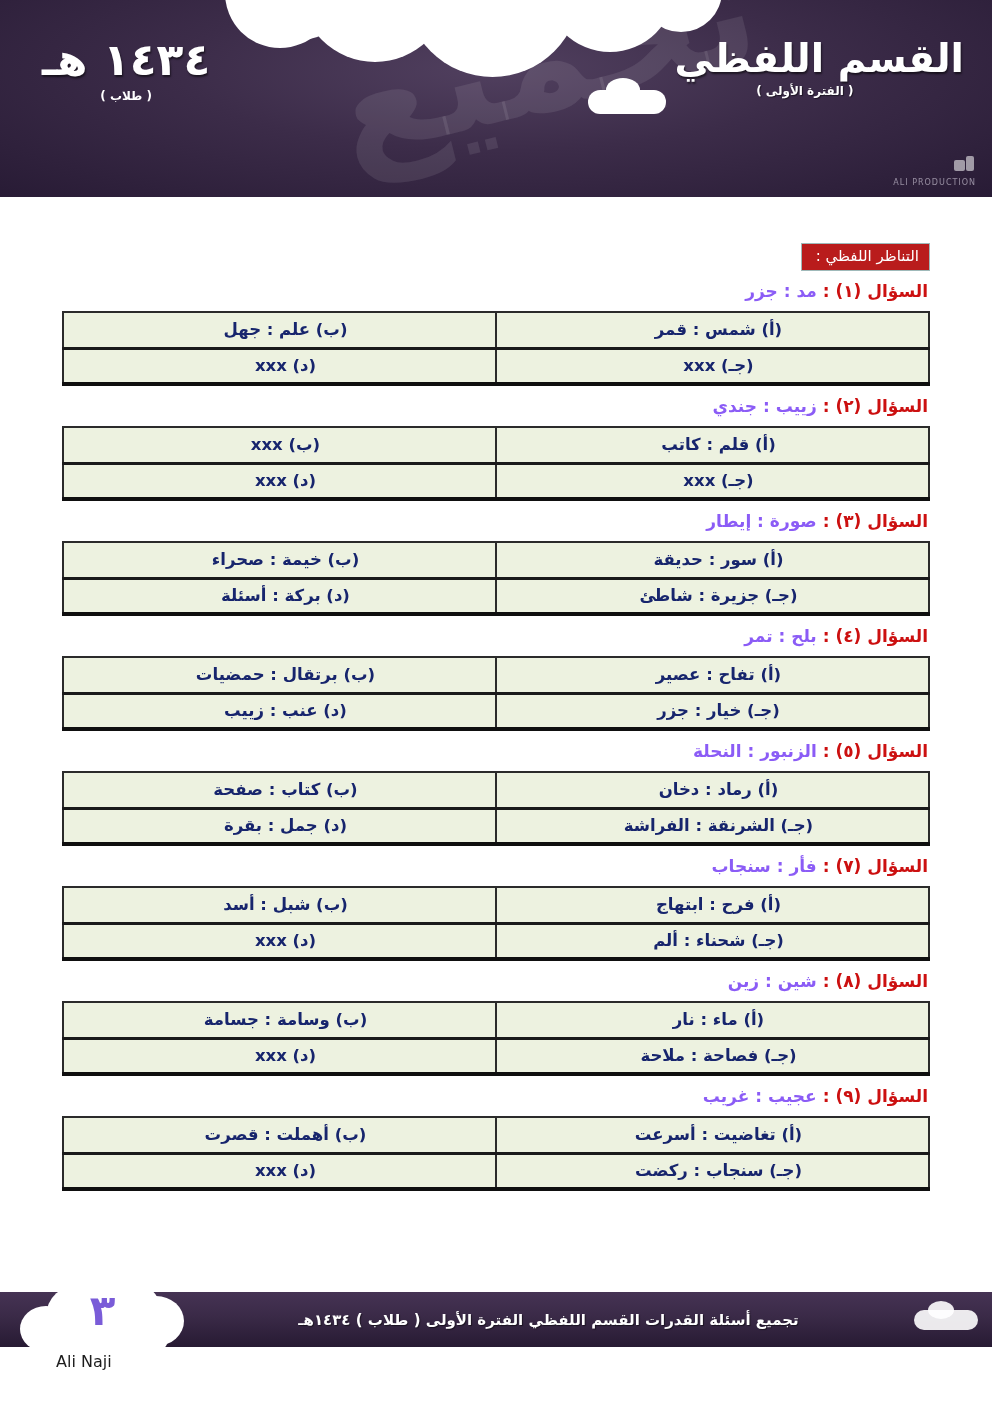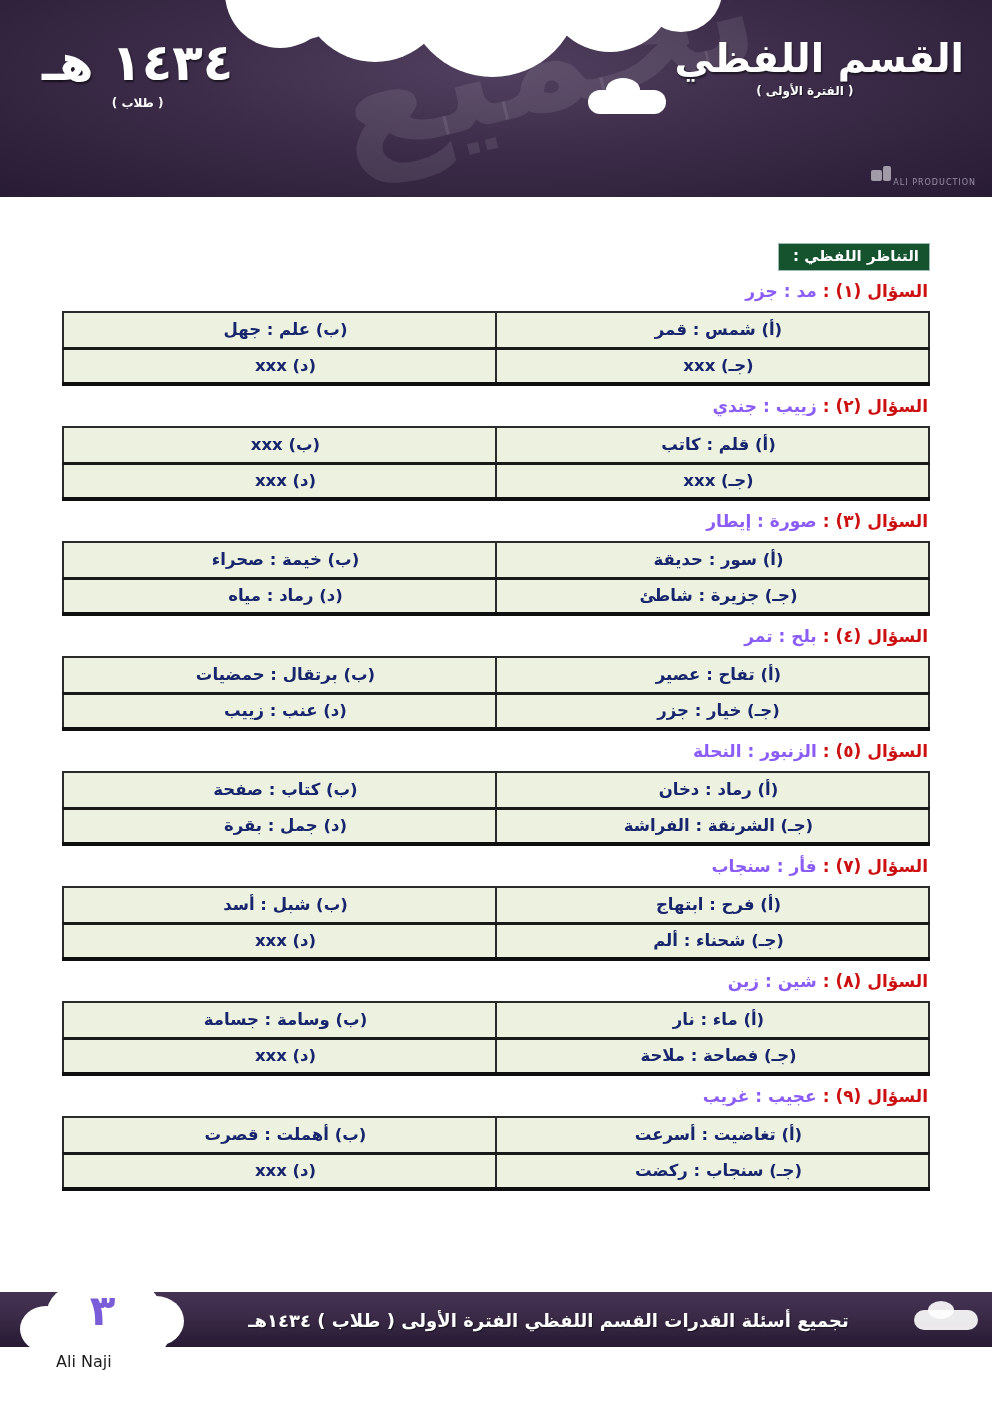--- a/index.html
+++ b/index.html
@@ -29,50 +29,50 @@
   }
   .watermark {
     position:absolute; left:330px; top:-30px; font-size:150px; font-weight:bold;
     color:rgba(255,255,255,0.09); transform:rotate(-14deg); pointer-events:none;
     direction:rtl;
   }
   .header-title-block { position:absolute; right:28px; top:36px; text-align:center; color:#ffffff; direction:rtl; }
   .header-title { font-size:39px; font-weight:bold; letter-spacing:1px; text-shadow:1px 2px 2px rgba(0,0,0,0.55);margin-left:29px; }
   .header-subtitle { font-size:12px; font-weight:bold; margin-top:3px; text-shadow:1px 1px 1px rgba(0,0,0,0.5); }
   .header-year-block { position:absolute; left:42px; top:34px; text-align:center; color:#ffffff; direction:rtl; }
-  .header-year { font-size:50px; font-weight:bold; text-shadow:1px 2px 2px rgba(0,0,0,0.55); }
+  .header-year { font-size:44px; font-weight:bold; text-shadow:1px 2px 2px rgba(0,0,0,0.55); }
   .header-audience { font-size:12px; font-weight:bold; margin-top:4px; }
-  .prod-logo { position:absolute; right:16px; bottom:10px; opacity:0.55; display:flex; flex-direction:row; align-items:flex-end; }
+  .prod-logo { position:absolute; right:16px; bottom:10px; opacity:0.55; display:flex; flex-direction:column; align-items:flex-end; }
   .prod-logo-text { color:#e8e2f0; font-size:8px; letter-spacing:1px; margin-top:1px; }
 
   
   .content { padding:0 62px; direction:rtl; }
   .badge-row { padding-top:46px; }
   .section-badge {
-    display:inline-block; background:#14532d; color:#ffffff; font-weight:bold;
+    display:inline-block; background:#b91c1c; color:#ffffff; font-weight:normal;
     font-size:15px; padding:3px 10px 5px 14px; border:1px solid #9fb9b9;
   }
   .q-title { margin:9px 2px 8px; font-size:17px; font-weight:bold; line-height:23px; }
   .q-label { color:#cc1010; }
   .q-pair  { color:#8b5cf6; }
   table.opt { width:100%; border-collapse:collapse; border:2px solid #2b2b2b; border-bottom:4px solid #0f0f0f; }
   table.opt td {
     width:50%; height:36px; background:#edf2e0; border:2px solid #2b2b2b;
     text-align:center; vertical-align:middle; font-weight:bold; font-size:16.5px; color:#17256d;padding-left:12px;
   }
   table.opt tr:first-child td { border-bottom:3px solid #1a1a1a; }
 
   
   .footer-bar {
     position:absolute; left:0; top:1292px; width:992px; height:55px;
     background: linear-gradient(#463354 0%, #3a2a47 45%, #271a33 100%);
   }
   .footer-text {
     position:absolute; right:95px; left:200px; top:50%; transform:translateY(-50%);
-    text-align:center; color:#ffffff; font-weight:bold; font-size:18px; direction:rtl;
+    text-align:center; color:#ffffff; font-weight:bold; font-size:15px; direction:rtl;
     text-shadow:1px 1px 1px rgba(0,0,0,0.5);
   }
   .footer-cloud { position:absolute; left:20px; top:-16px; width:165px; height:88px; }
   .fc { position:absolute; background:#ffffff; border-radius:50%; }
   .fc1 { left:0;    top:30px; width:52px; height:46px; }
   .fc2 { left:26px; top:8px;  width:70px; height:64px; }
   .fc3 { left:62px; top:2px;  width:80px; height:72px; }
   .fc4 { left:108px;top:20px; width:56px; height:50px; }
   .fc5 { left:14px; top:34px; width:136px; height:46px; border-radius:24px; }
   .page-number {
@@ -175,21 +175,21 @@
         <span class="q-pair">صورة : إيطار</span>
       </div>
       <table class="opt">
         <tbody>
             <tr>
           <td>(أ) سور : حديقة</td>
           <td>(ب) خيمة : صحراء</td>
         </tr>
         <tr>
           <td>(جـ) جزيرة : شاطئ</td>
-          <td>(د) رماد : مياه</td>
+          <td>(د) بركة : أسئلة</td>
         </tr>
       </tbody>
         </table>
     </div>
 
     <div>
       <div class="q-title">
         <span class="q-label">السؤال (٤) :</span>
         <span class="q-pair">بلح : تمر</span>
       </div>

